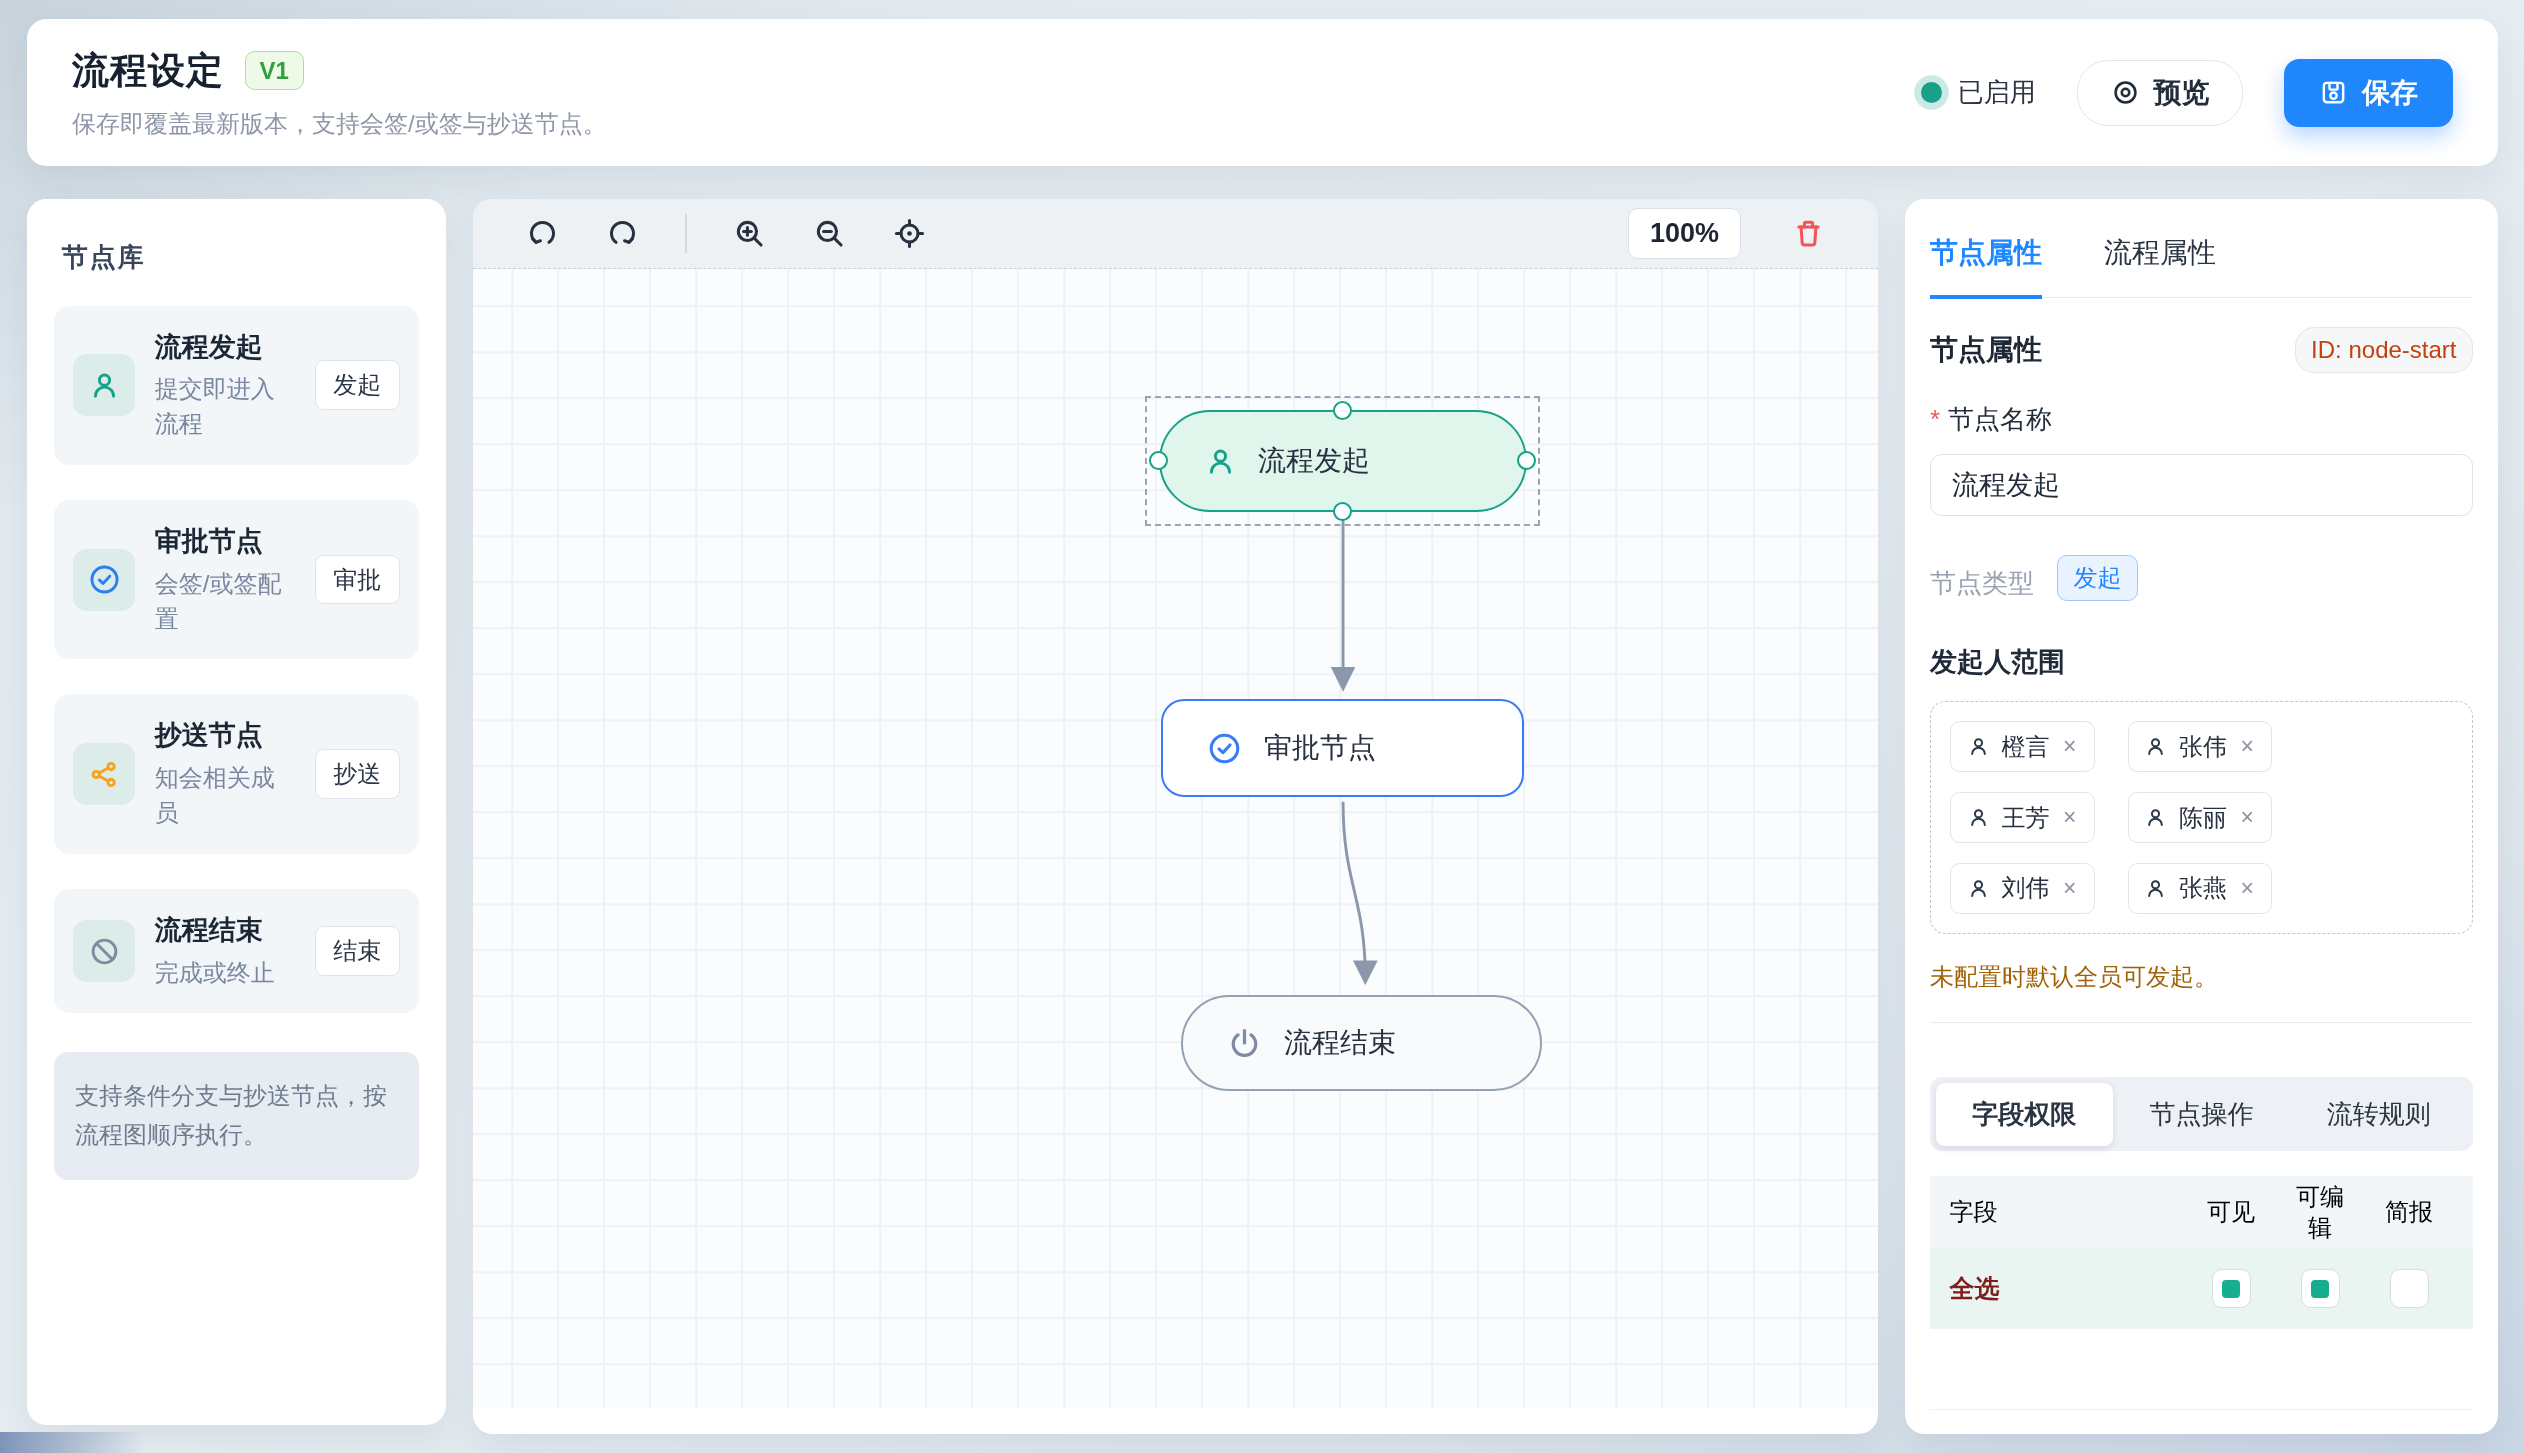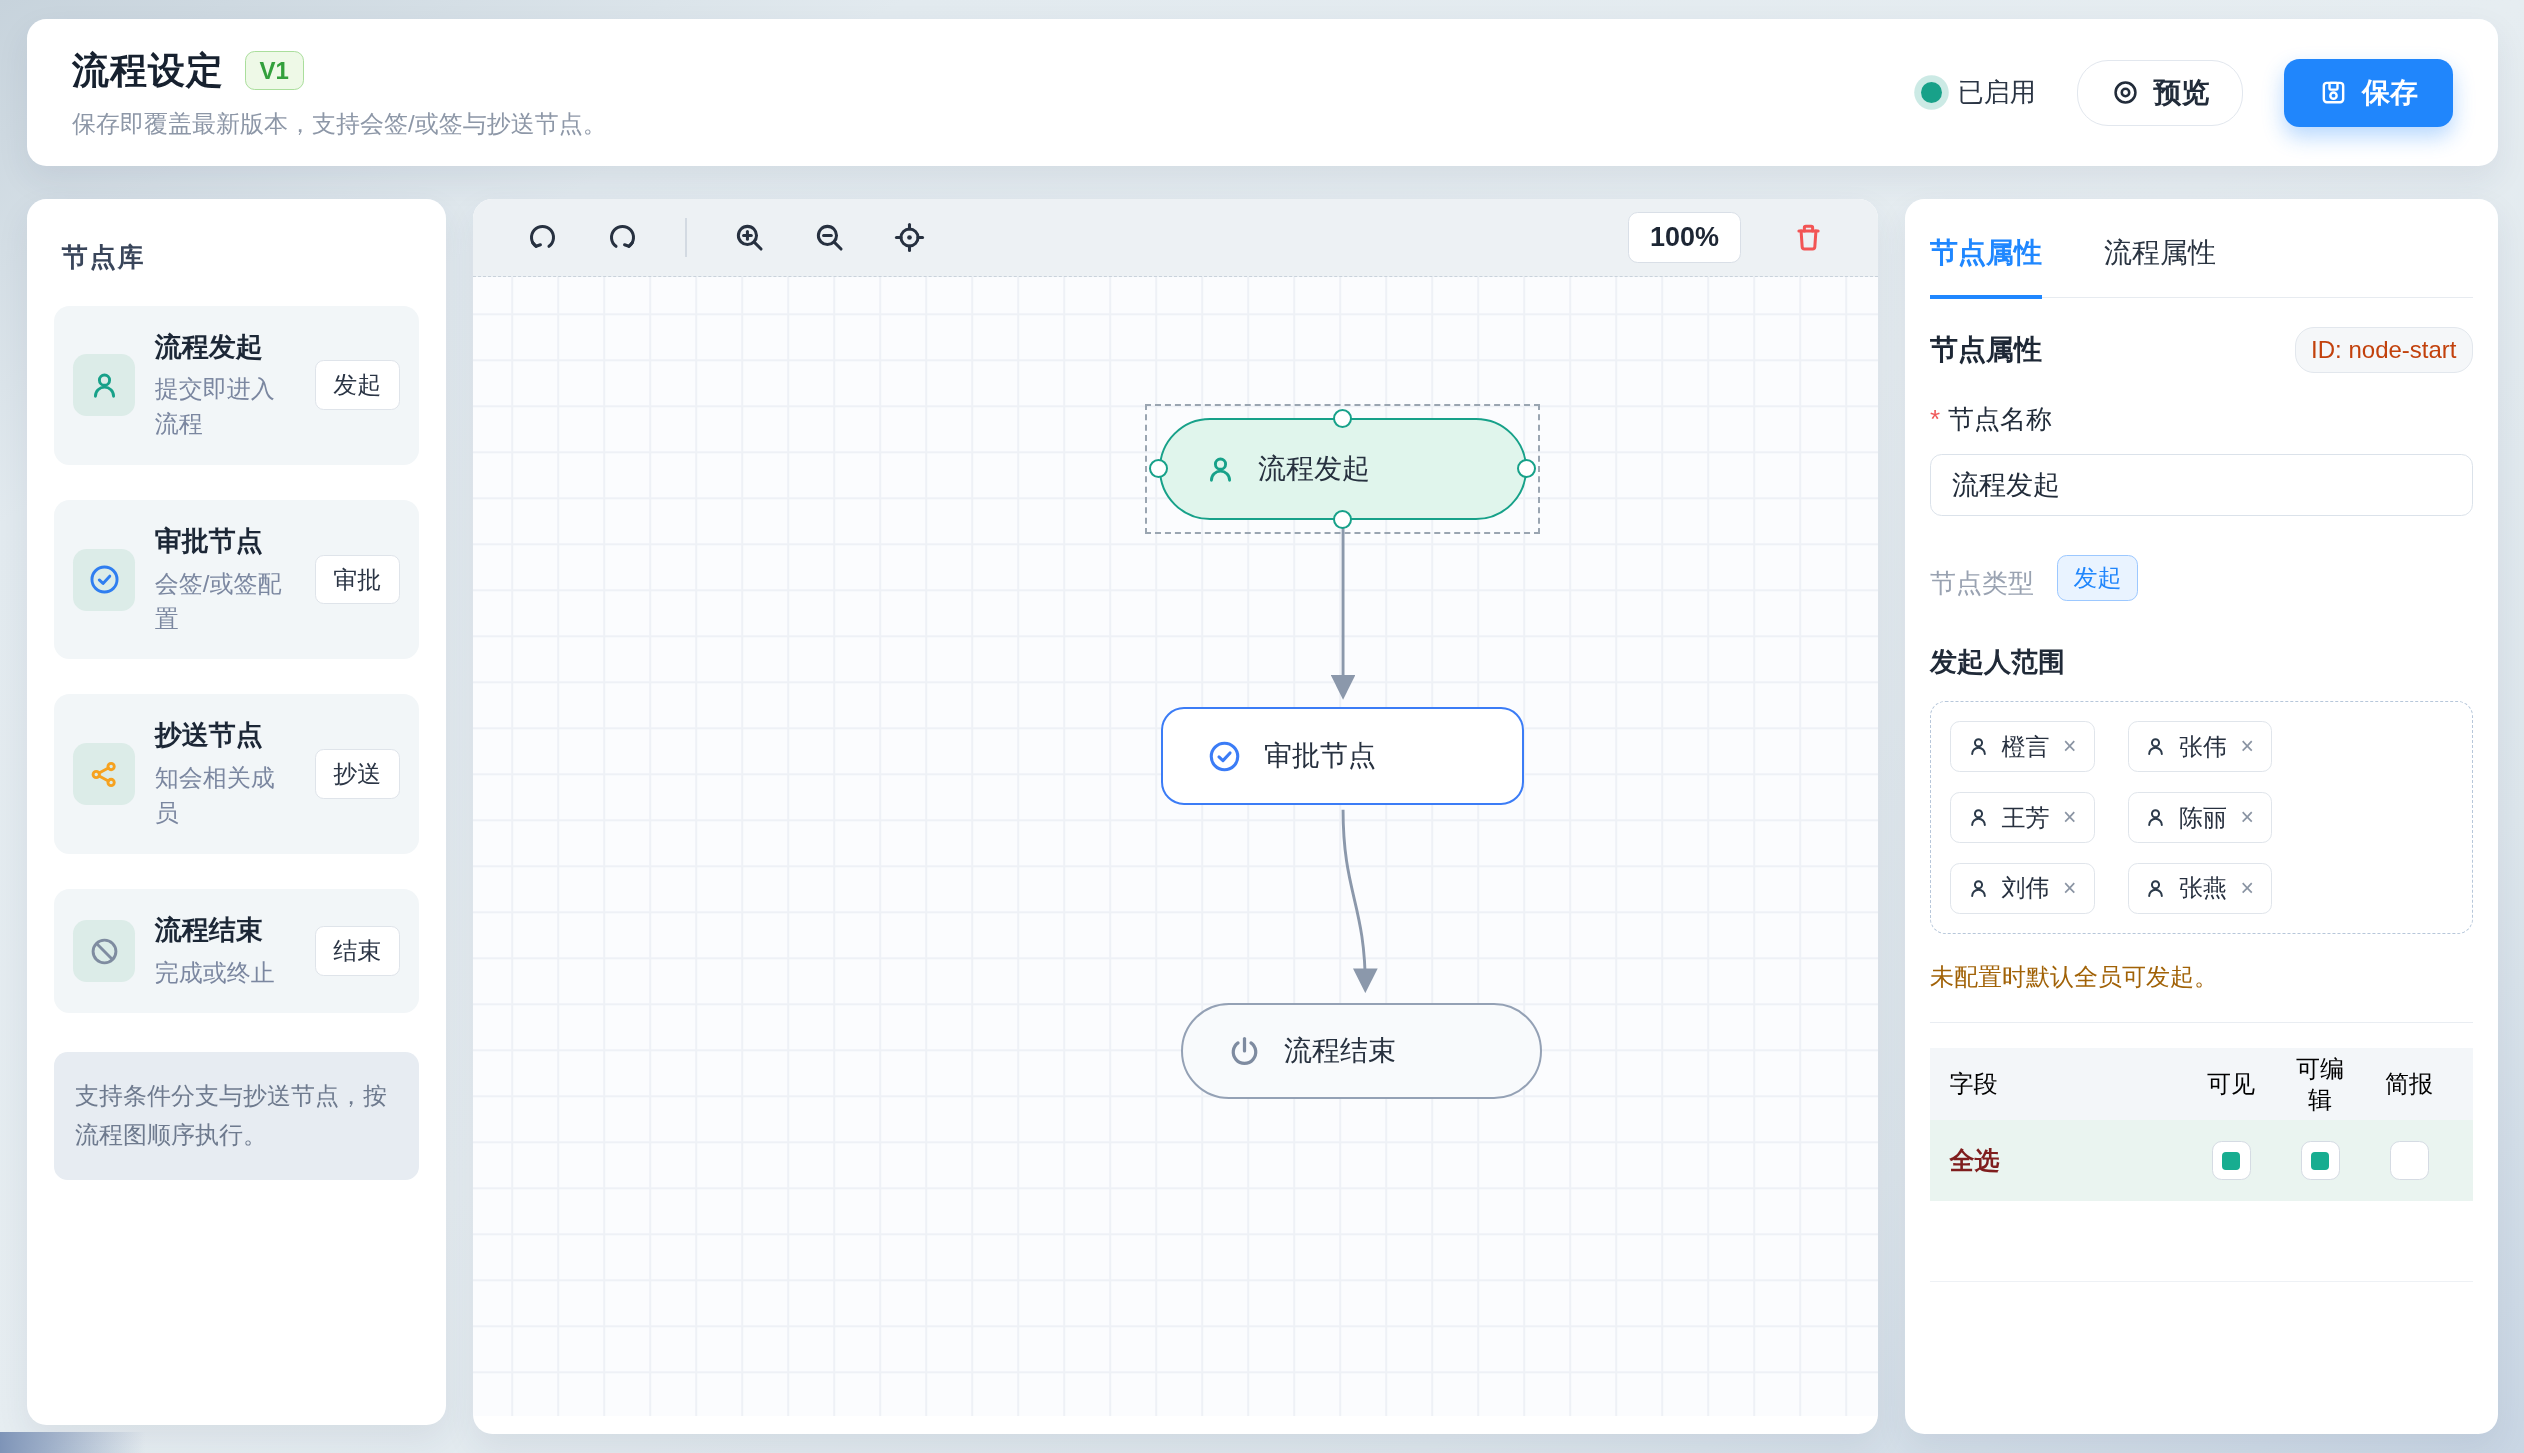--- a/index.html
+++ b/index.html
@@ -36,21 +36,21 @@
   .lib-item { background:#f2f6f8; border-radius:15.5px; padding:23px 19.4px; display:flex; align-items:center; gap:19.4px; cursor:grab; }
   .lib-ico { flex:0 0 62px; width:62px; height:62px; border-radius:13.6px; background:#dcece8; display:flex; align-items:center; justify-content:center; }
   .lib-mid { flex:1; min-width:0; }
   .lib-item-title { font-size:27px; font-weight:700; color:#1c2736; }
   .lib-item-desc { font-size:24px; color:#7b87a0; line-height:1.45; margin-top:7.8px; }
   .lib-badge { font-size:24px; color:#2b3545; background:#fff; border:1.9px solid #dfe4ea; border-radius:8.7px; padding:7.8px 17.4px; white-space:nowrap; }
   .lib-note { margin-top:39px; background:#e7ecf2; border-radius:13.6px; padding:25px 21px; font-size:24px; color:#6e7a8e; line-height:1.62; }
 
   
   #canvas { left:473px; top:199px; width:1405px; height:1235px; overflow:hidden; border-radius:19.4px; }
-  .toolbar { height:78px; background:#edf1f4; border-bottom:1.9px dashed #c9d2db; display:flex; align-items:center; padding:0 52px; gap:45px; }
+  .toolbar { height:70px; background:#edf1f4; border-bottom:1.9px dashed #c9d2db; display:flex; align-items:center; padding:0 52px; gap:45px; }
   .tool { width:35px; height:35px; display:flex; align-items:center; justify-content:center; cursor:pointer; }
   .tool svg { width:33px; height:33px; }
   .tb-div { width:1.9px; height:39px; background:#d3dae2; }
   .tb-right { margin-left:auto; display:flex; align-items:center; gap:50px; }
   .zoom-badge { background:#fff; border:1.9px solid #d9dfe7; border-radius:9.7px; padding:8.7px 21px; font-size:27px; font-weight:600; color:#1d2634; }
   .canvas-body { position:relative; width:100%; height:1139px; background-color:#fbfcfe;
     background-image:linear-gradient(#eef1f6 1.9px,transparent 1.9px),linear-gradient(90deg,#eef1f6 1.9px,transparent 1.9px);
     background-size:46px 46px; background-position:-7.8px -9.7px; }
   .flow-node { position:absolute; display:flex; align-items:center; gap:21px; font-size:28px; color:#27313f; background:#fff; }
   .node-start { left:686px; top:141px; width:368px; height:102px; border:2.9px solid #17a189; border-radius:51px; background:#e0f5ec; padding-left:43px; }
@@ -358,20 +358,25 @@
           <path d="M5.4 19.8 c0-3.7 3-6.6 6.6-6.6 s6.6 2.9 6.6 6.6"></path>
         </svg>
         <span>张燕</span>
         <span class="x">×</span>
       </div>
     </div>
   <div class="hint">未配置时默认全员可发起。</div>
 
   <div class="divider"></div>
 
+  <div class="seg" id="seg">
+      <div class="seg-item active">字段权限</div>
+      <div class="seg-item">节点操作</div>
+      <div class="seg-item">流转规则</div>
+    </div>
 
   <div class="fp-table">
     <div class="fp-head">
       <span>字段</span>
       <span class="c">可见</span>
       <span class="c">
           <span class="wrap">可编辑</span>
         </span>
       <span class="c">简报</span>
     </div>

